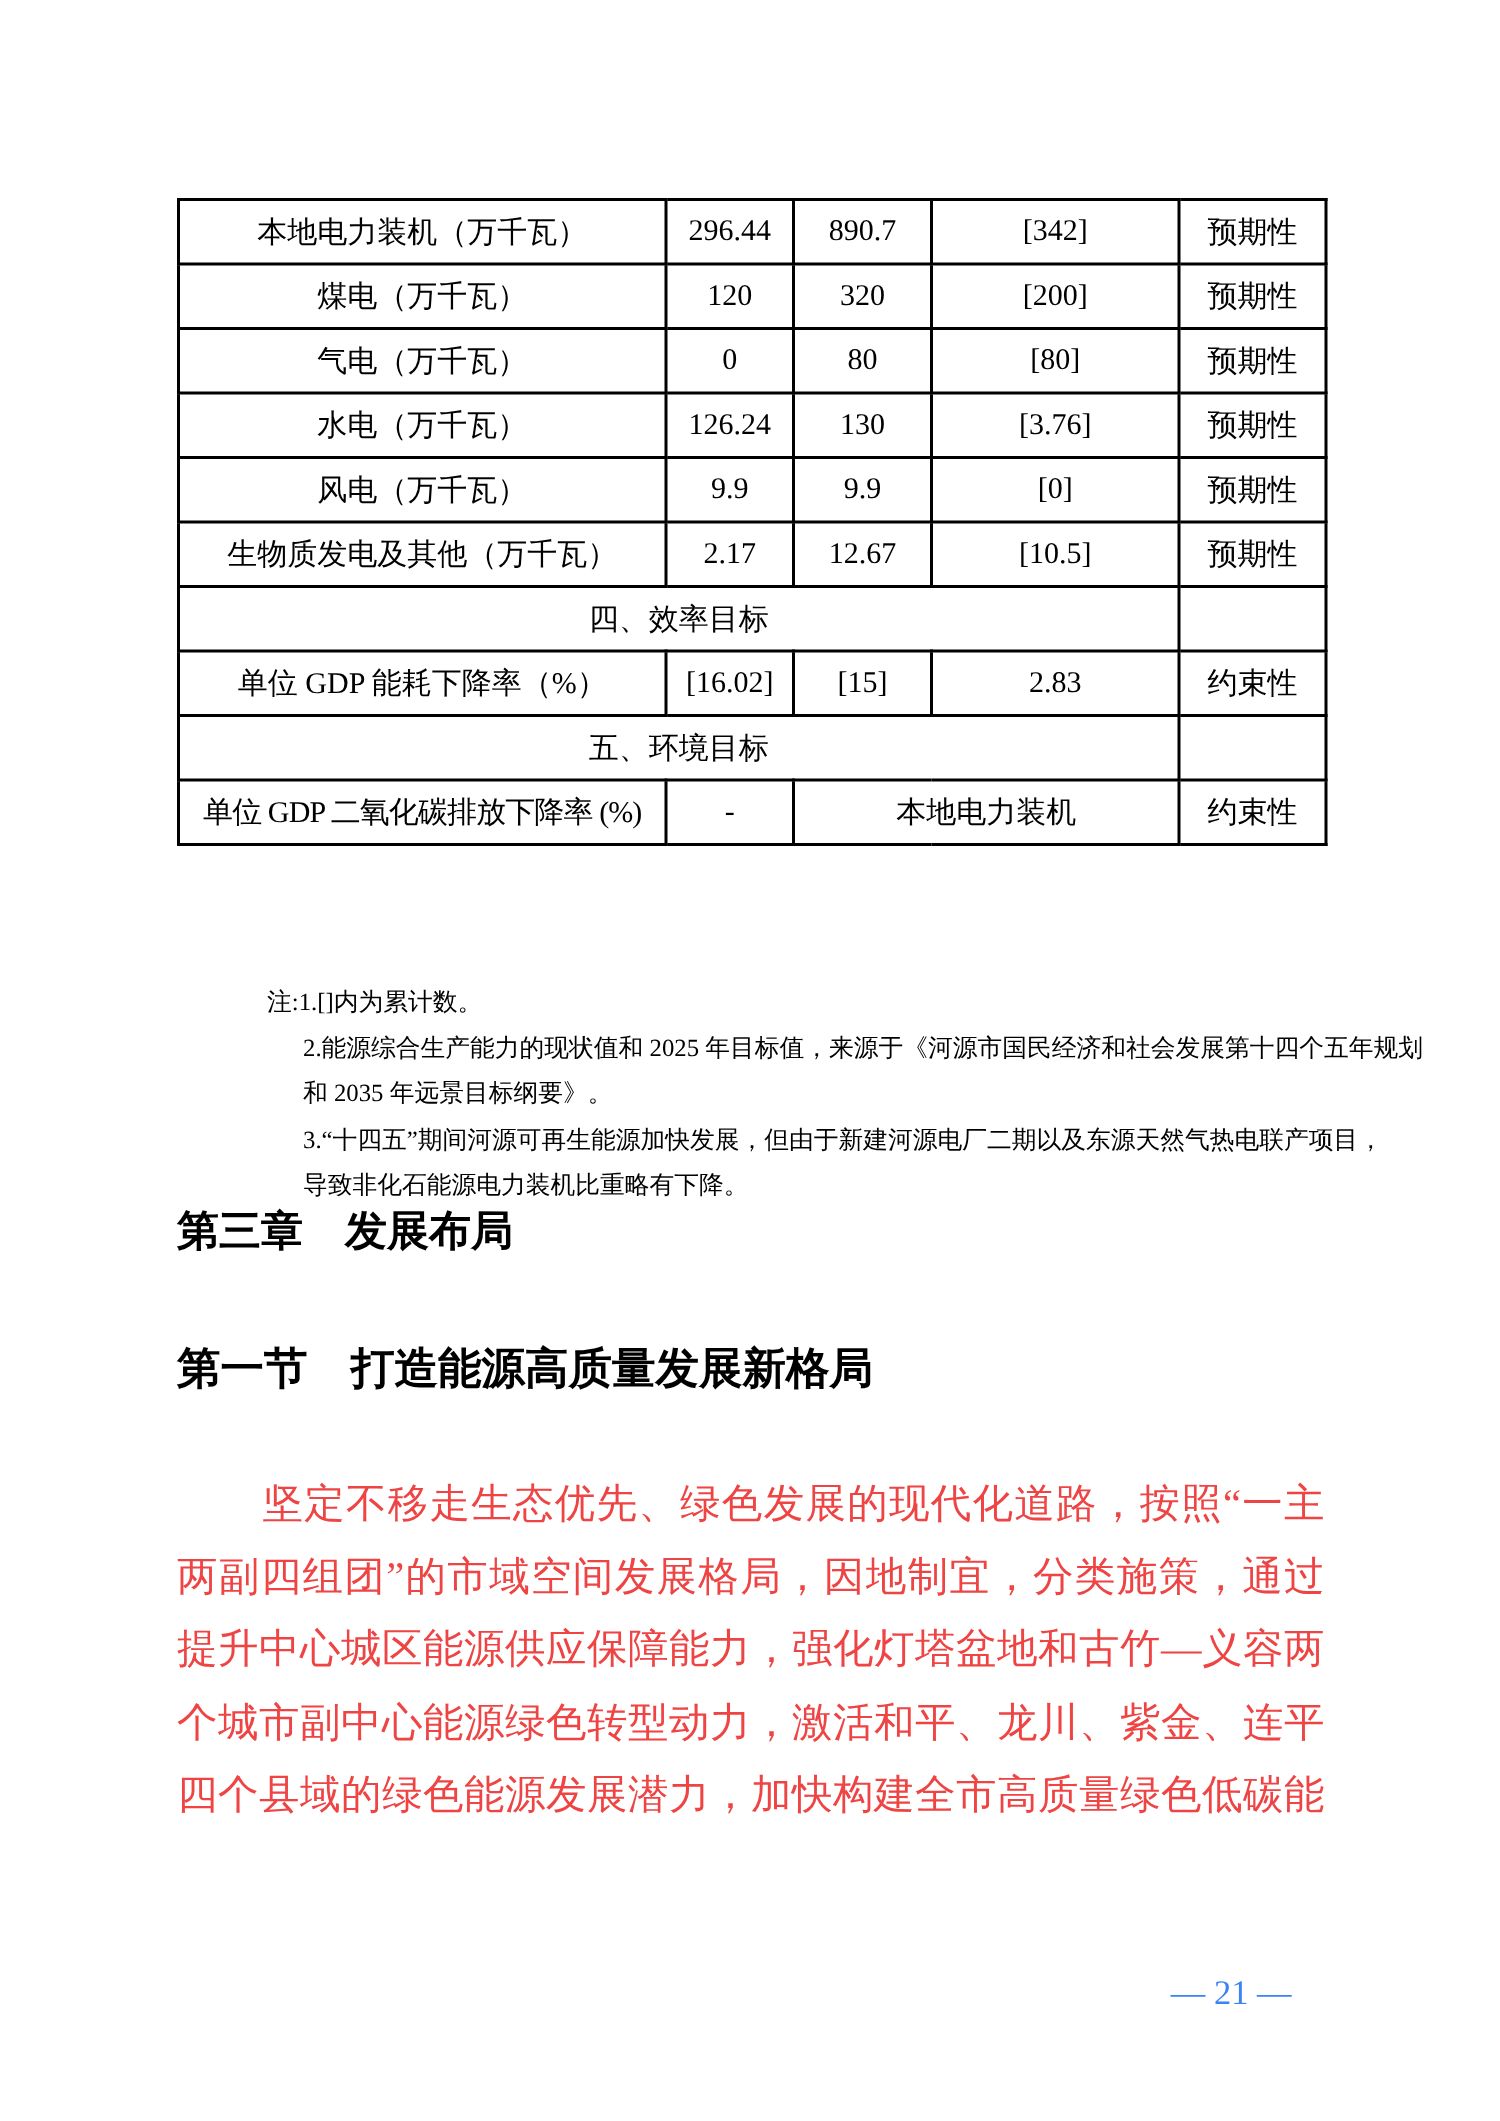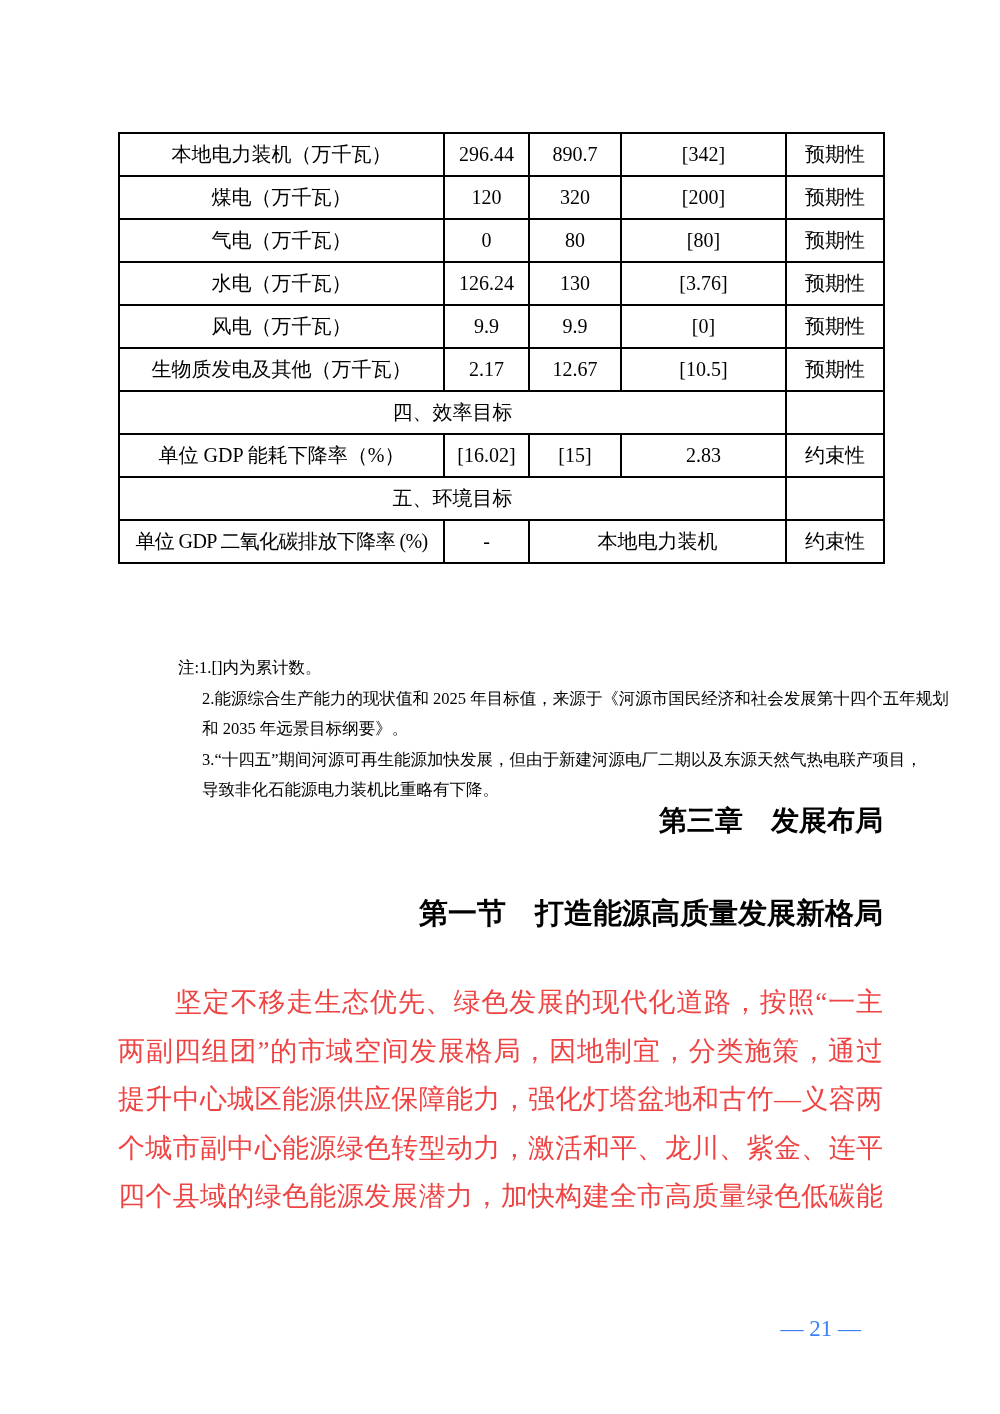--- a/index.html
+++ b/index.html
@@ -51,21 +51,21 @@
     margin-top: 24px;
   }
   .note-line { line-height: 30.6px; white-space: nowrap; }
   .note-line.indent { margin-left: 24px; }
 
   
   .chapter-heading, .section-heading {
     position: absolute;
     left: 118px;
     width: 765px;
-    text-align: right;
+    text-align: left;
     font-family: "Liberation Sans", "DejaVu Sans", sans-serif;
     font-weight: bold;
     color: #000;
   }
   .chapter-heading { top: 803px; font-size: 28px; line-height: 36px; }
   .section-heading { top: 894px; font-size: 29px; line-height: 38px; }
 
   
   .body-paragraph {
     position: absolute;

